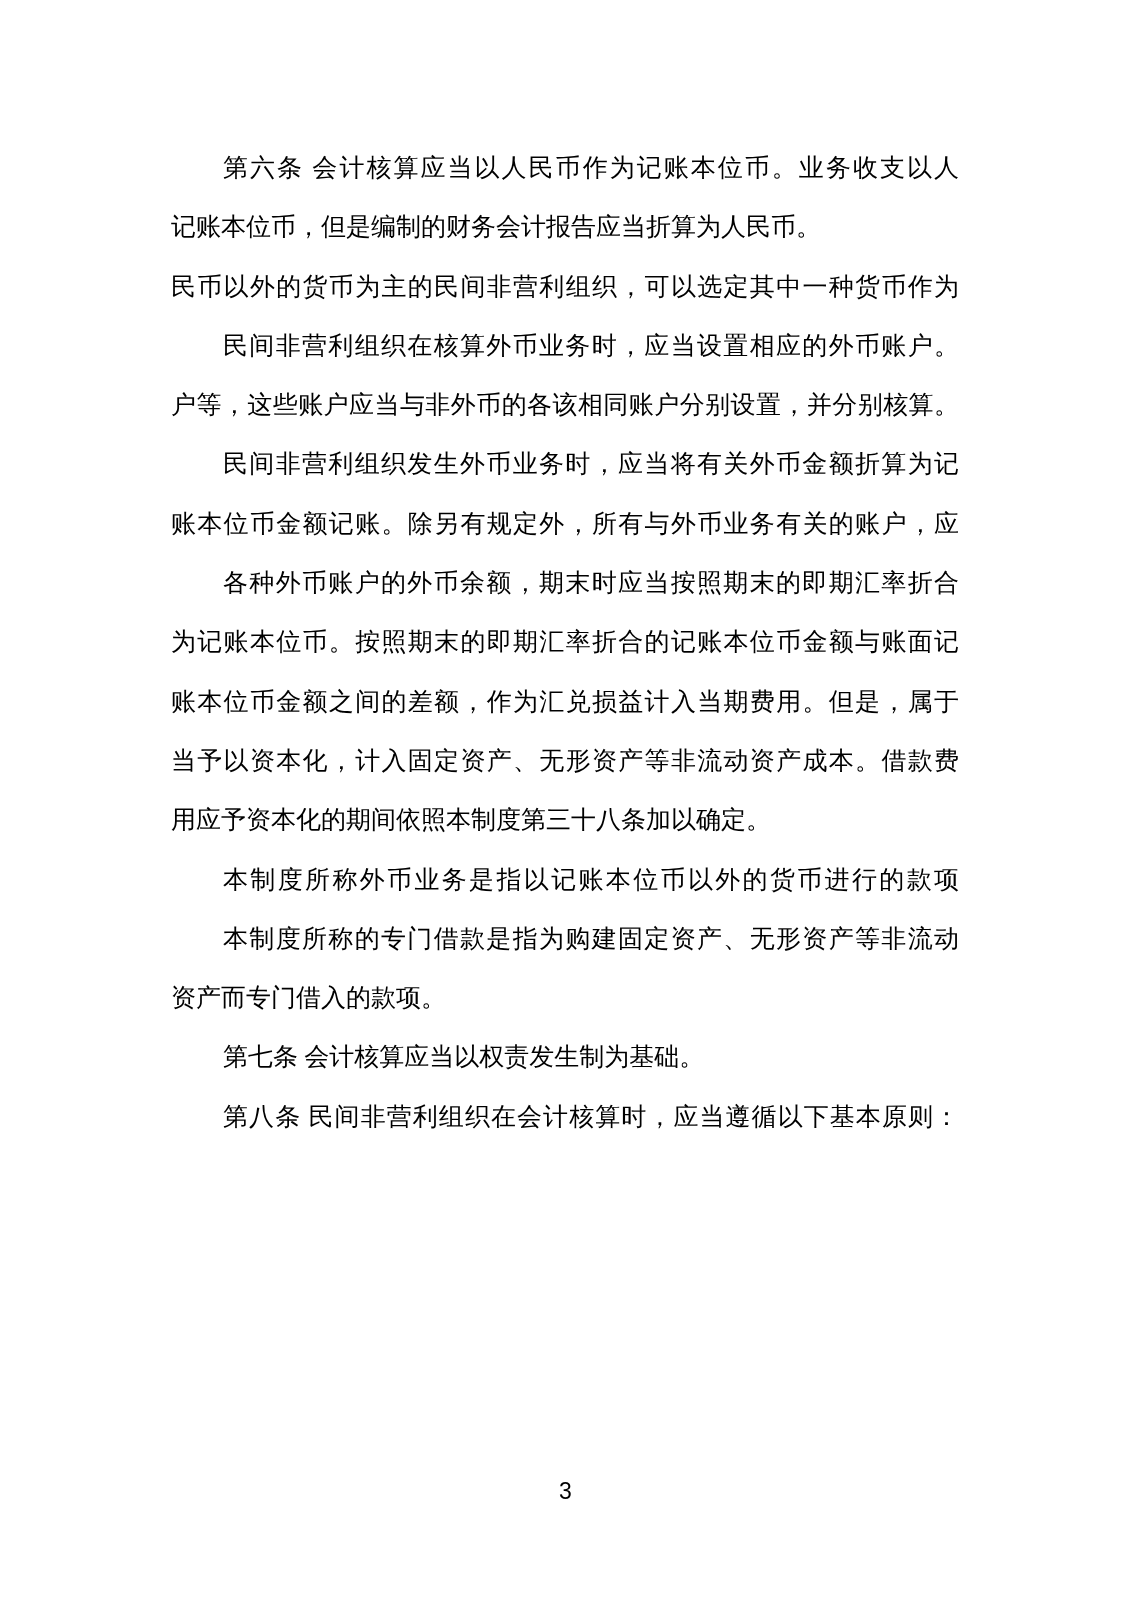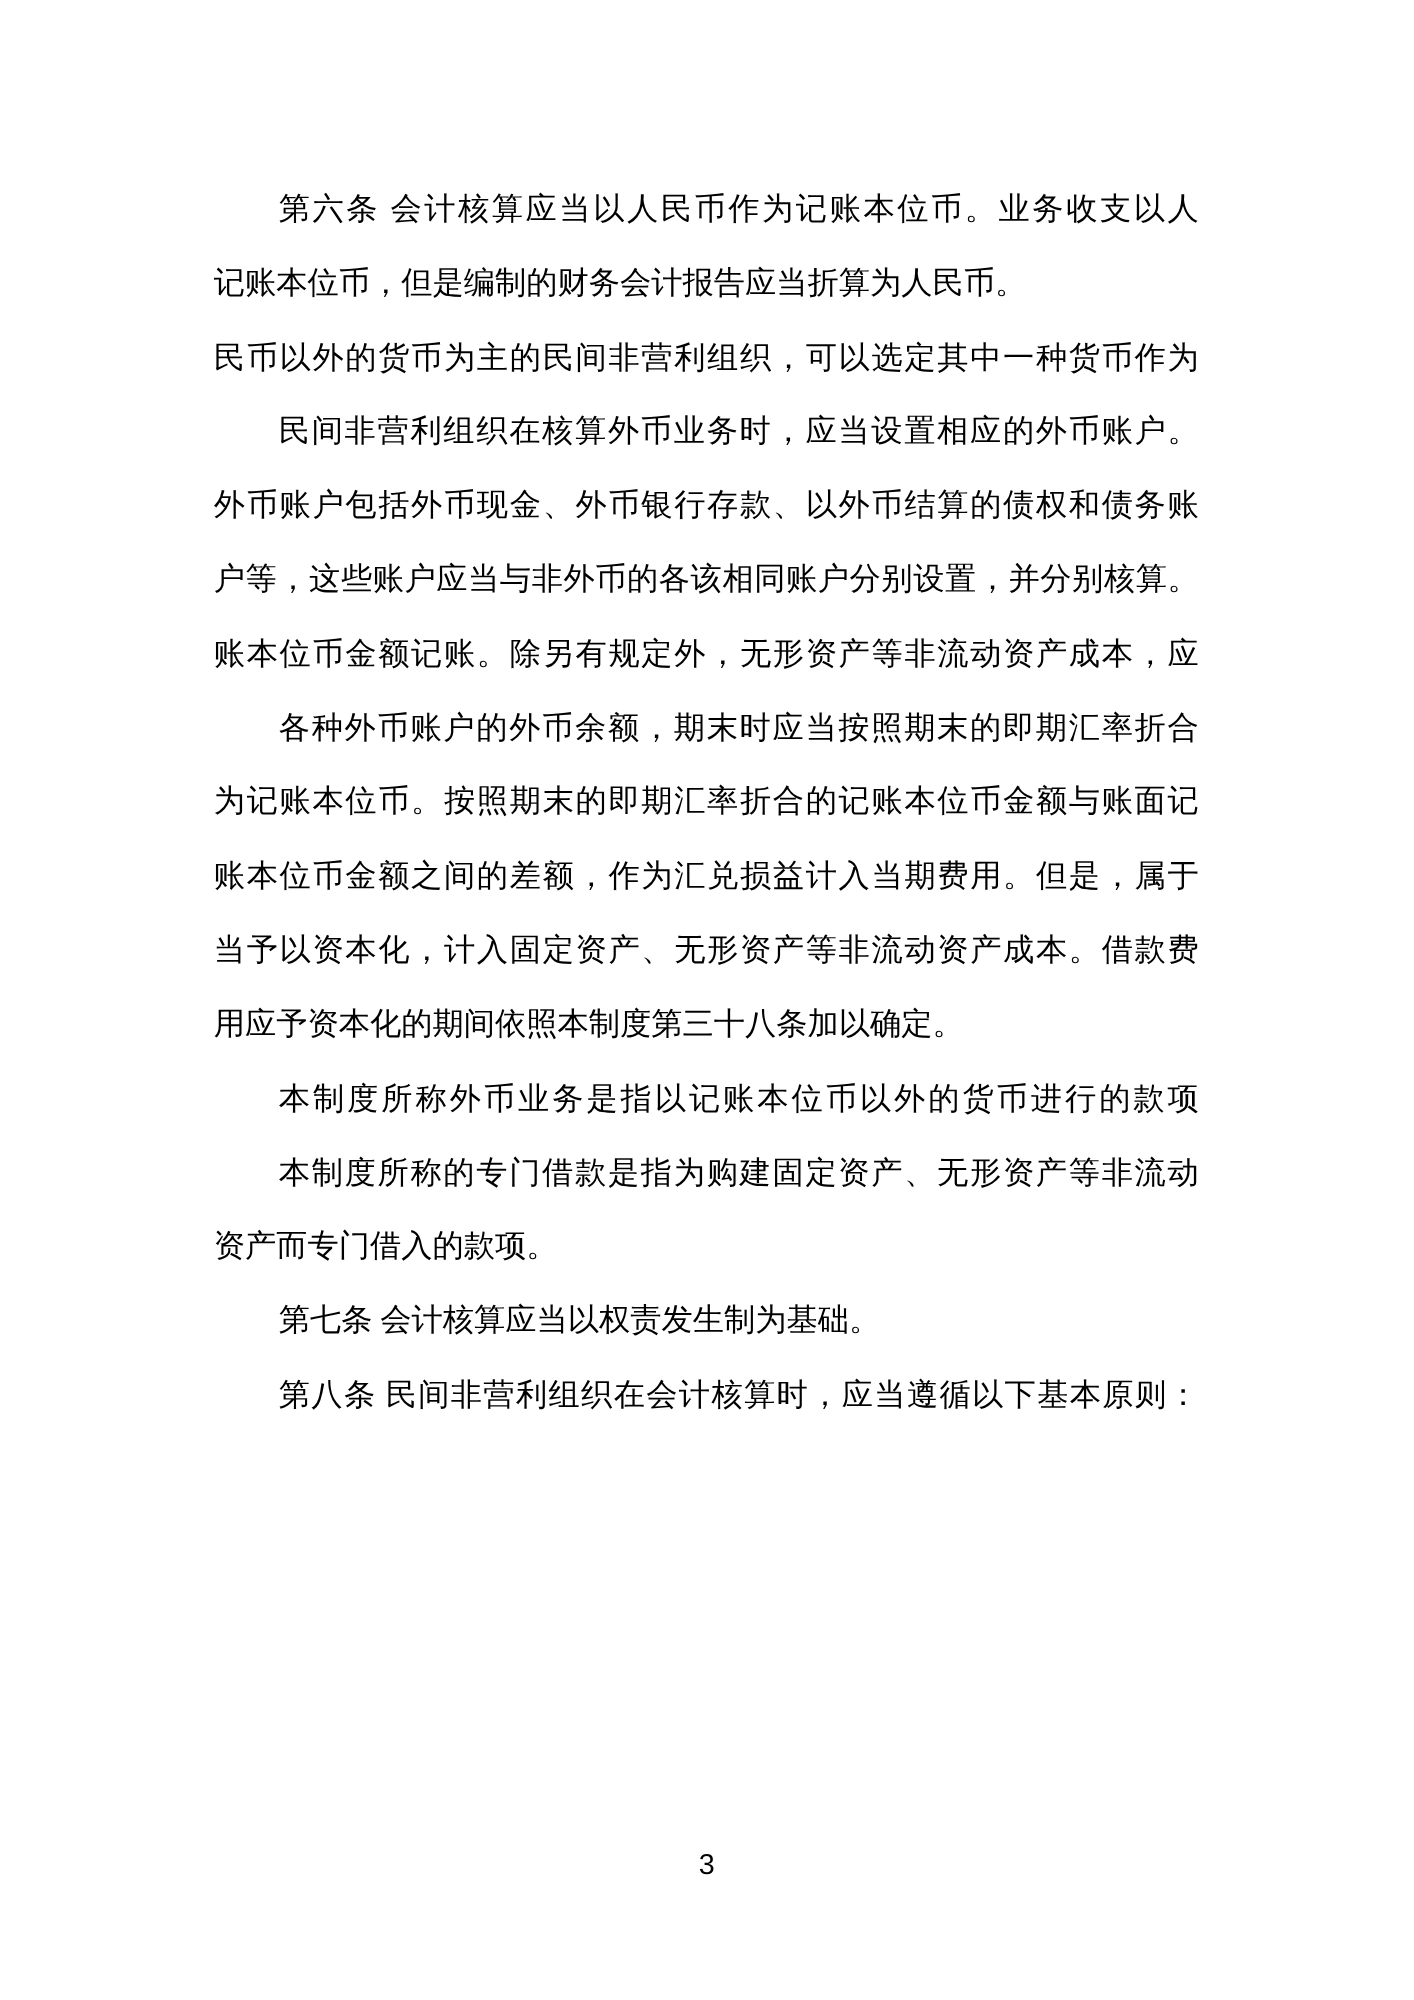--- a/index.html
+++ b/index.html
@@ -49,23 +49,23 @@
 </style>
 </head>
 <body>
 
 <div class="page">
   <div class="text-block">
     <div class="line ind j">第六条 会计核算应当以人民币作为记账本位币。业务收支以人</div>
     <div class="line">记账本位币，但是编制的财务会计报告应当折算为人民币。</div>
     <div class="line j">民币以外的货币为主的民间非营利组织，可以选定其中一种货币作为</div>
     <div class="line ind j">民间非营利组织在核算外币业务时，应当设置相应的外币账户。</div>
-    <div class="line j">外币账户包括外币现金、外币银行存款、以外币结算的债权和债务账</div>
     <div class="line j">户等，这些账户应当与非外币的各该相同账户分别设置，并分别核算。</div>
-    <div class="line j">账本位币金额记账。除另有规定外，无形资产等非流动资产成本，应</div>
+    <div class="line ind j">民间非营利组织发生外币业务时，应当将有关外币金额折算为记</div>
+    <div class="line j">账本位币金额记账。除另有规定外，所有与外币业务有关的账户，应</div>
     <div class="line ind j">各种外币账户的外币余额，期末时应当按照期末的即期汇率折合</div>
     <div class="line j">为记账本位币。按照期末的即期汇率折合的记账本位币金额与账面记</div>
     <div class="line j">账本位币金额之间的差额，作为汇兑损益计入当期费用。但是，属于</div>
     <div class="line j">当予以资本化，计入固定资产、无形资产等非流动资产成本。借款费</div>
     <div class="line">用应予资本化的期间依照本制度第三十八条加以确定。</div>
     <div class="line ind j">本制度所称外币业务是指以记账本位币以外的货币进行的款项</div>
     <div class="line ind j">本制度所称的专门借款是指为购建固定资产、无形资产等非流动</div>
     <div class="line">资产而专门借入的款项。</div>
     <div class="line ind">第七条 会计核算应当以权责发生制为基础。</div>
     <div class="line ind j">第八条 民间非营利组织在会计核算时，应当遵循以下基本原则：</div>

